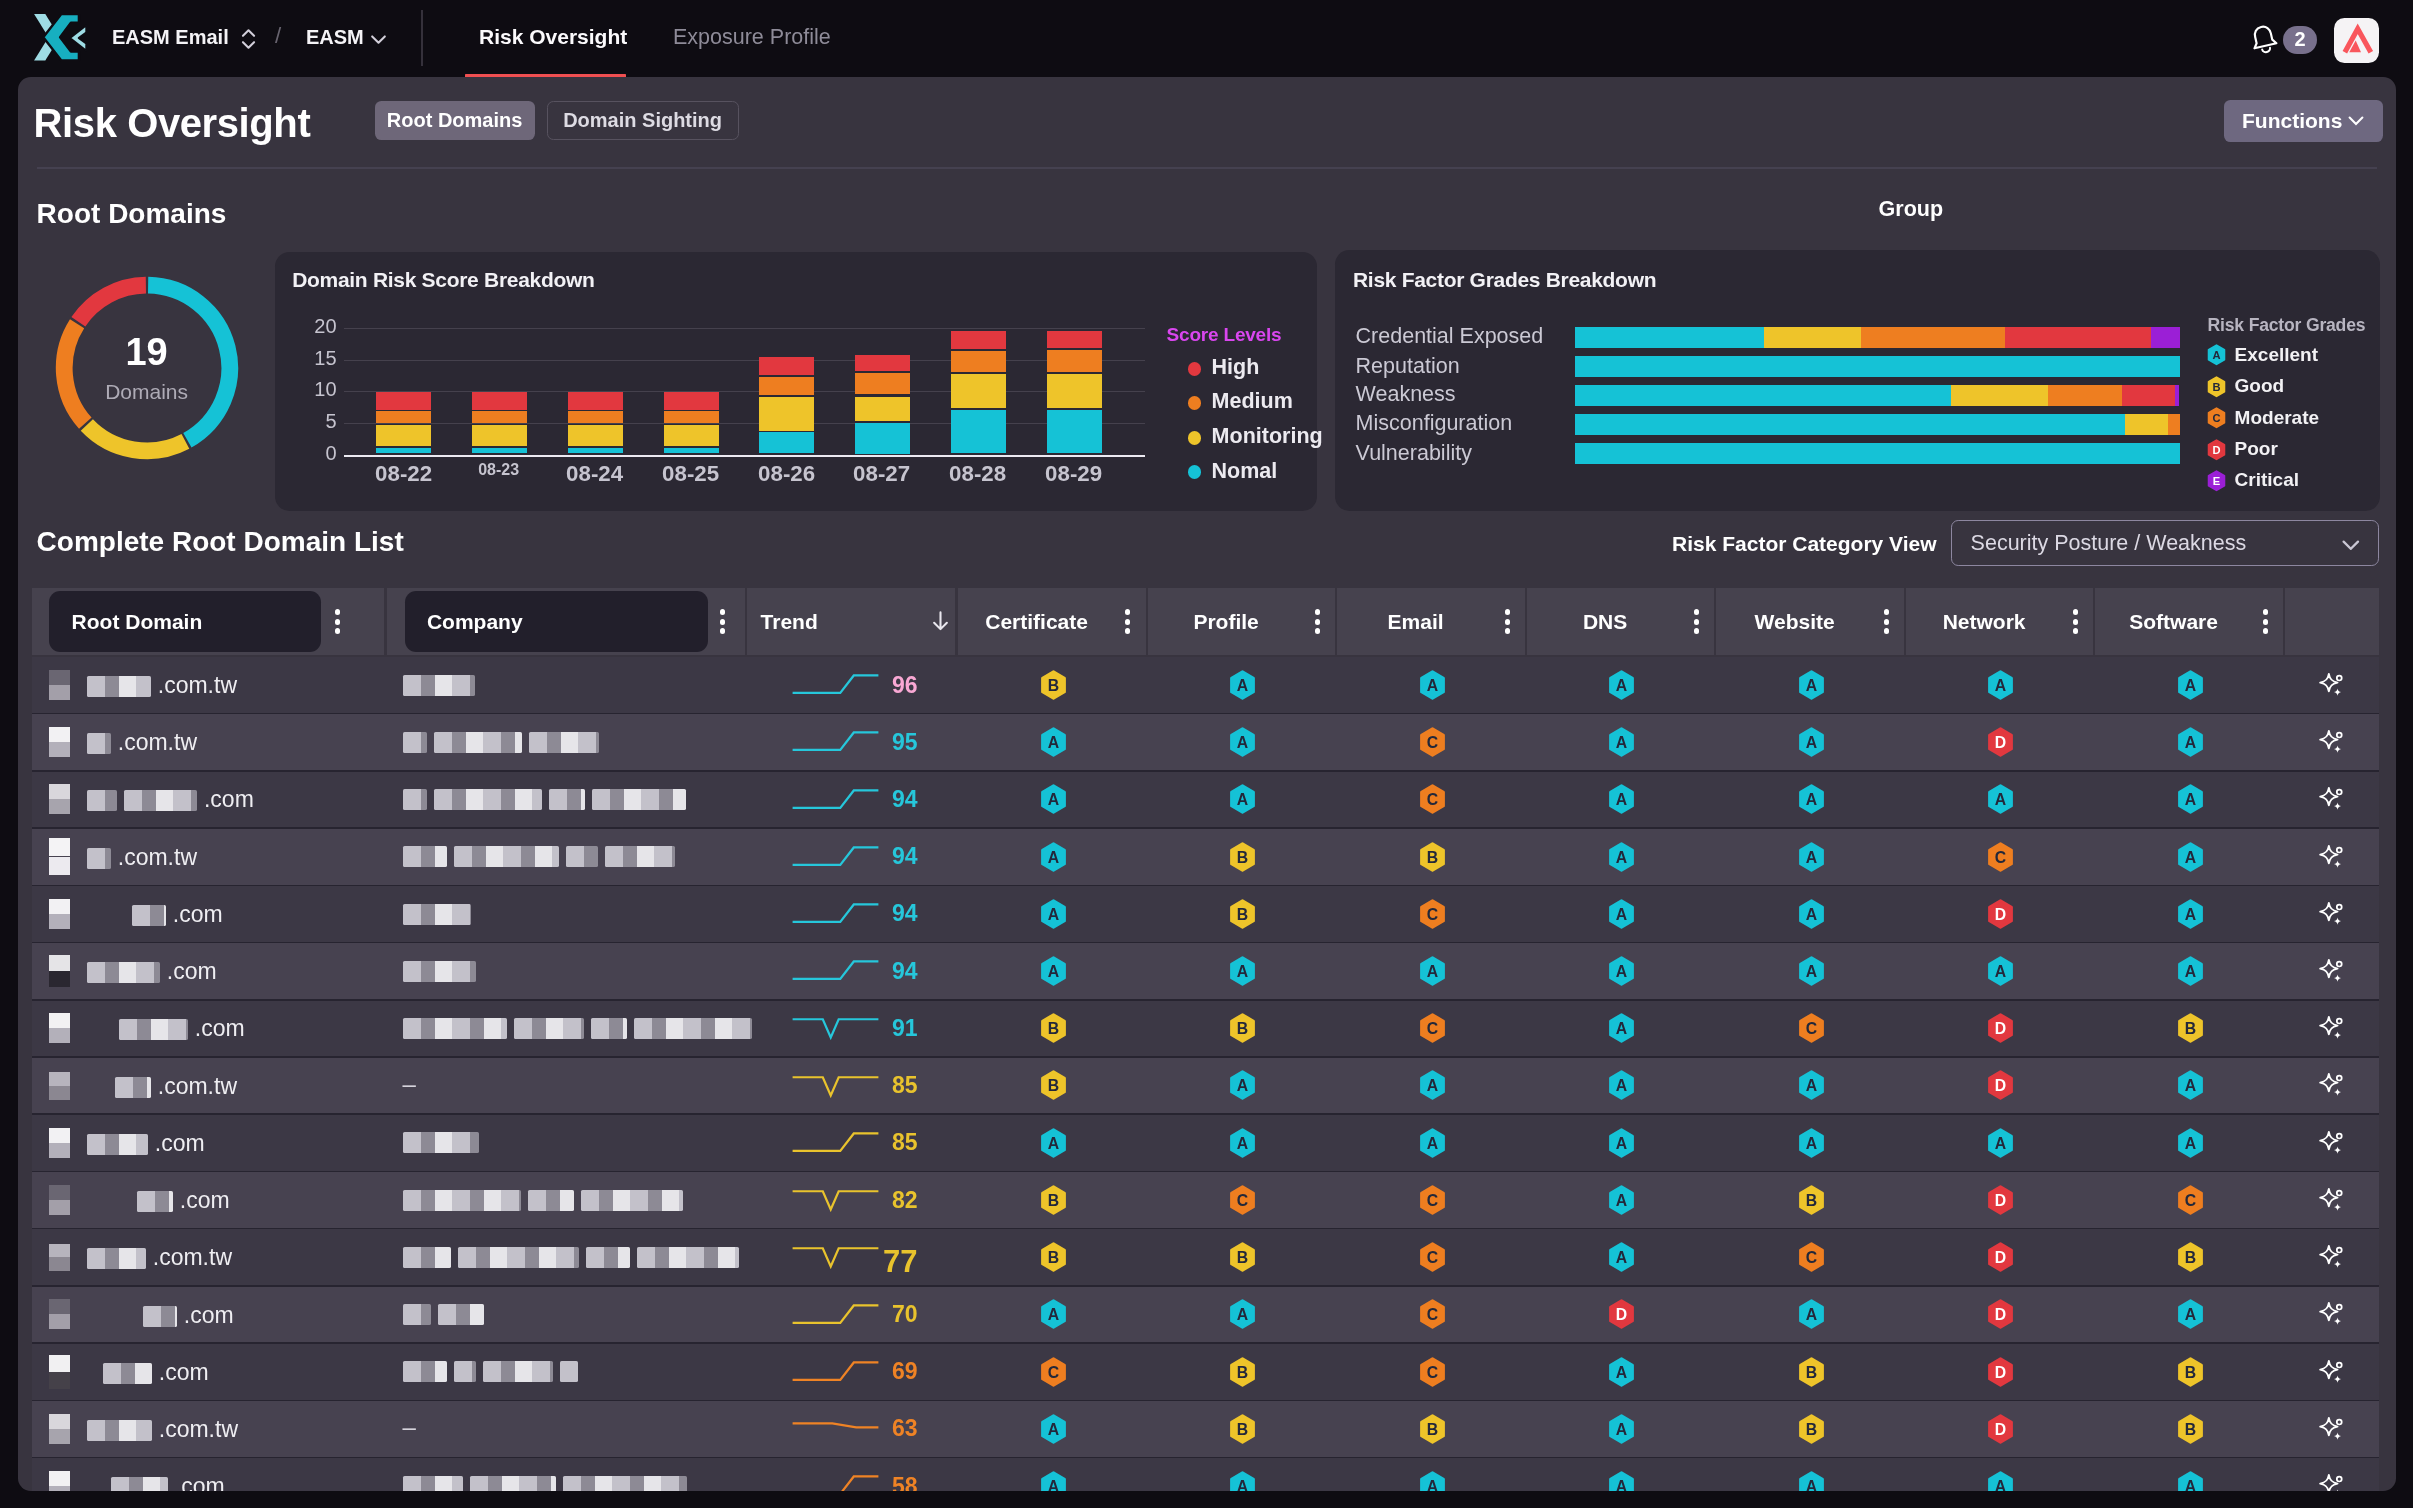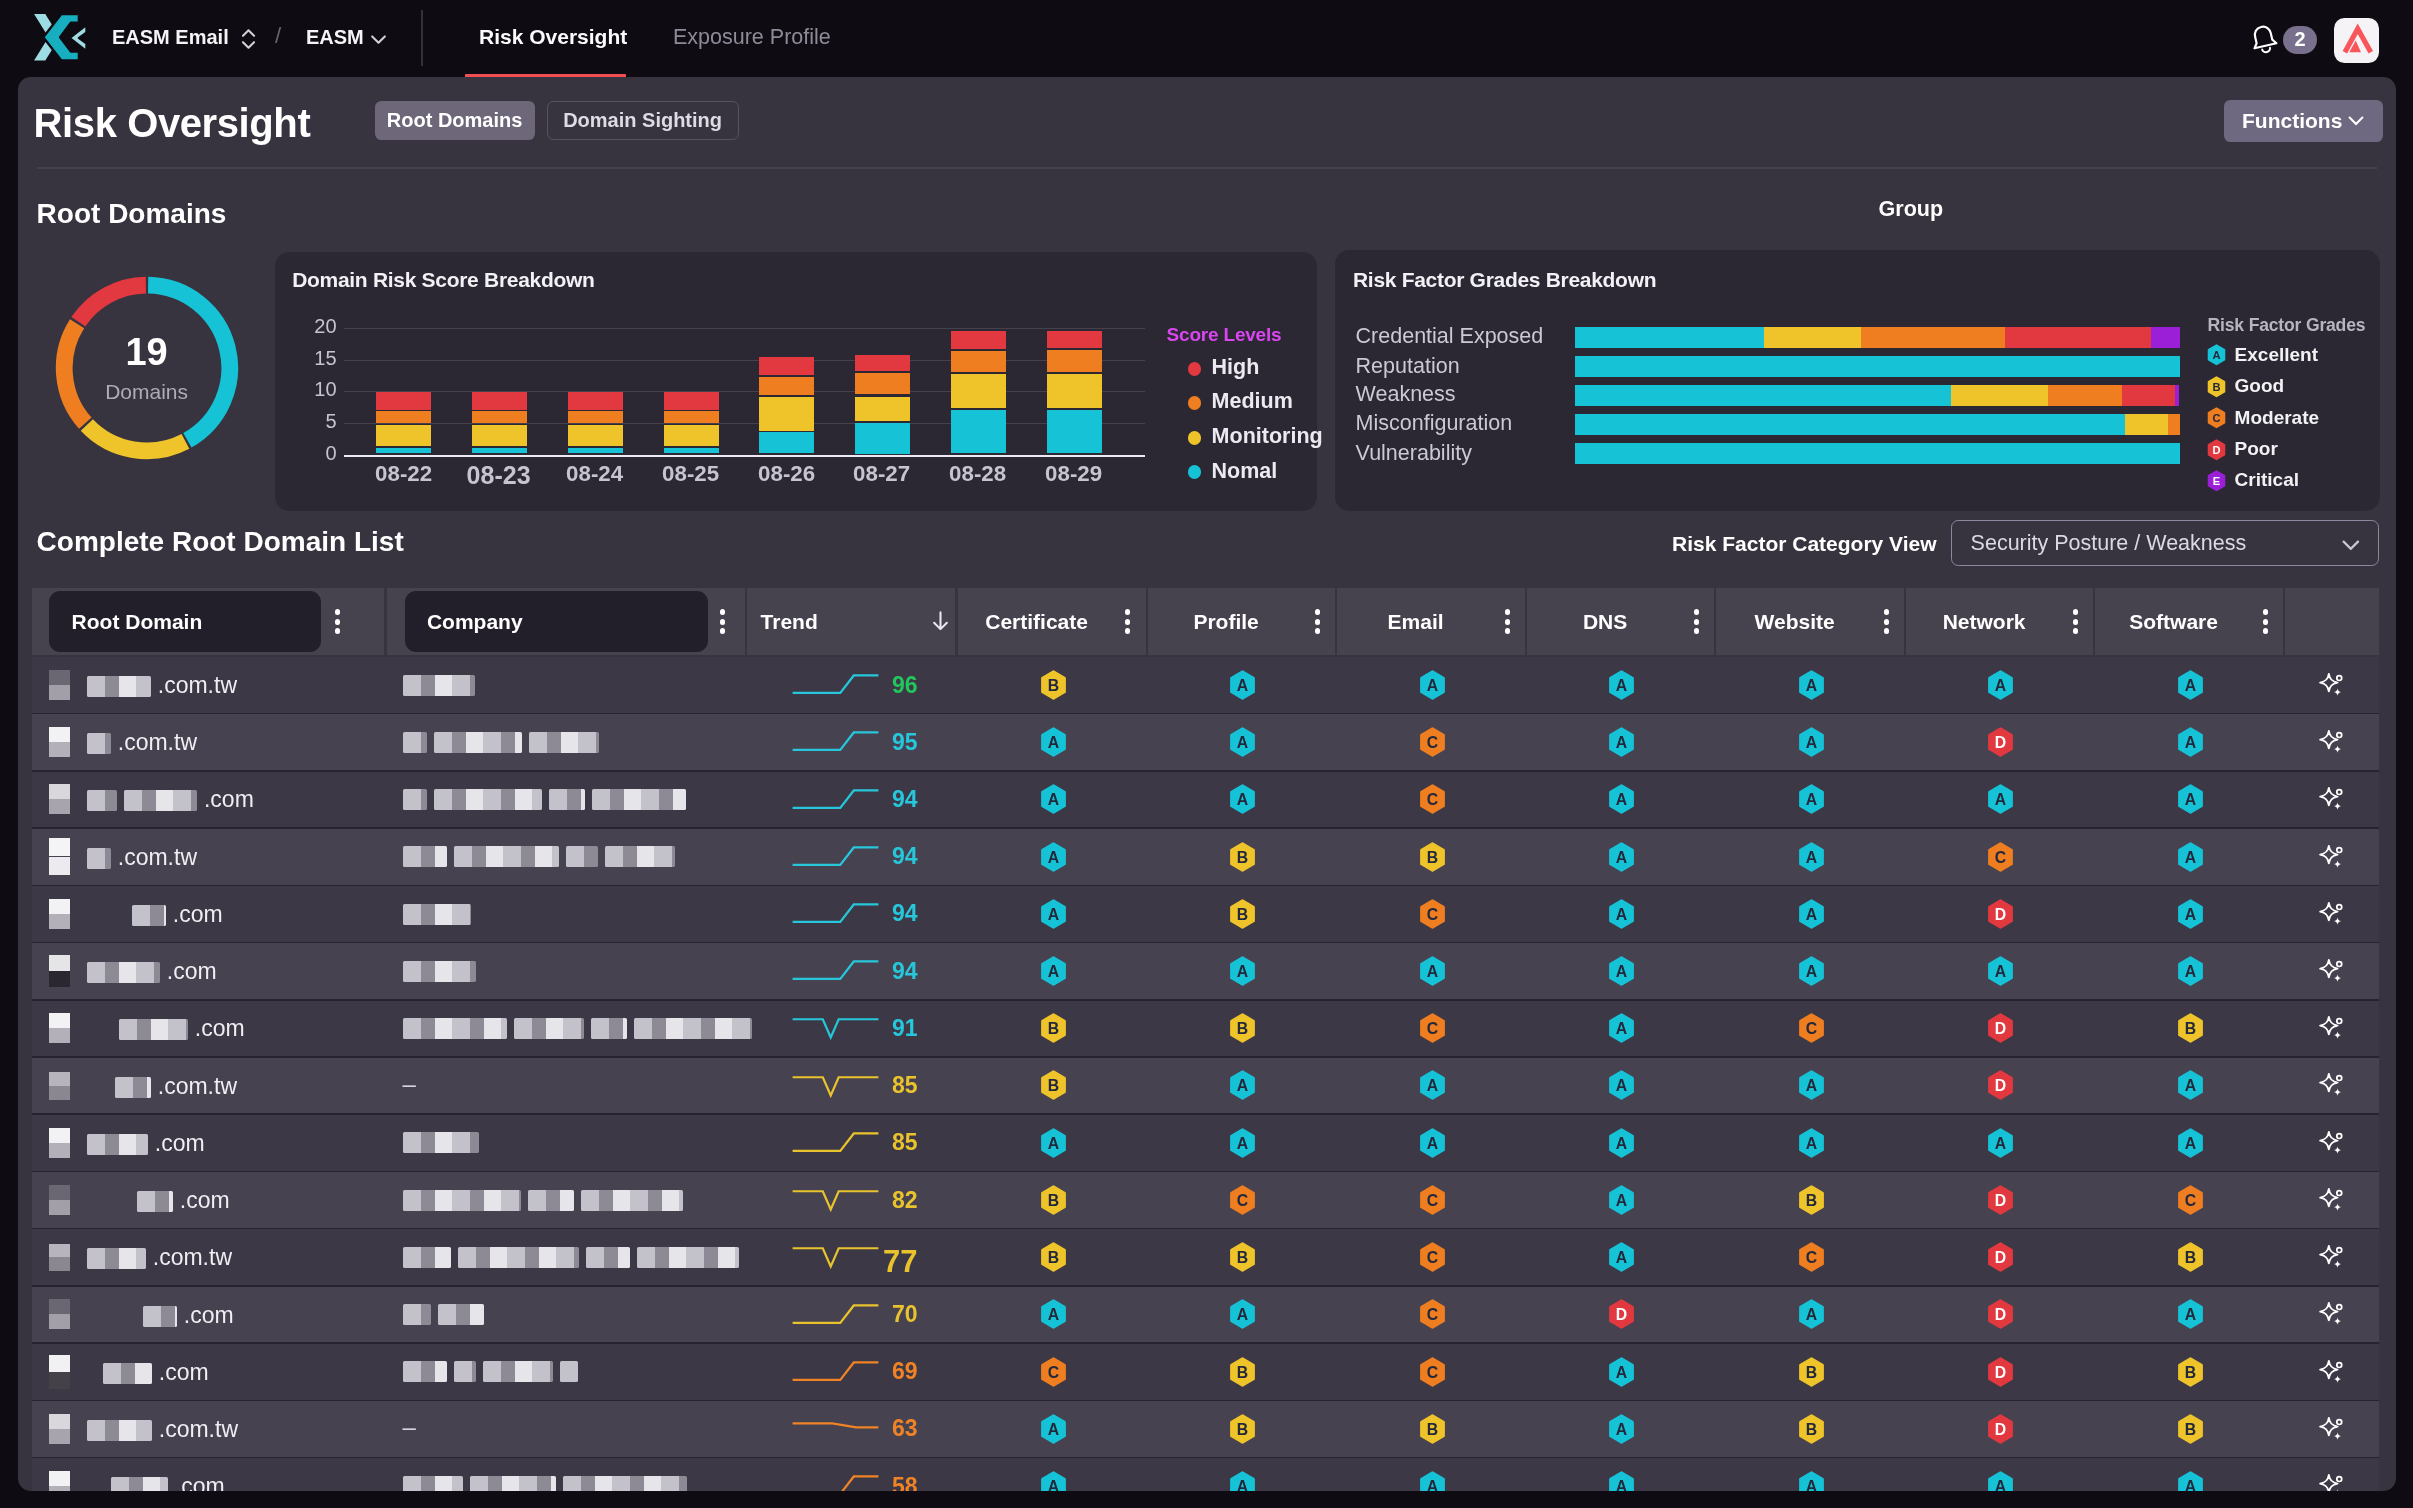--- a/index.html
+++ b/index.html
@@ -75,21 +75,21 @@
       <div class="abs" style="left:8px;top:190px;width:54px;text-align:right;font-size:20px;color:#c6c4cf">0</div>
       <div class="abs" style="left:101px;top:196px;width:55px;height:5.1px;background:#15c2d6"></div>
       <div class="abs" style="left:101px;top:173px;width:55px;height:21px;background:#eec42a"></div>
       <div class="abs" style="left:101px;top:159px;width:55px;height:11.5px;background:#ee7e20"></div>
       <div class="abs" style="left:101px;top:140px;width:55px;height:18px;background:#e2383f"></div>
       <div class="abs" style="left:81px;top:209px;width:96px;text-align:center;font-size:22.3px;font-weight:600;color:#c6c4cf">08-22</div>
       <div class="abs" style="left:197px;top:196px;width:55px;height:5.1px;background:#15c2d6"></div>
       <div class="abs" style="left:197px;top:173px;width:55px;height:21px;background:#eec42a"></div>
       <div class="abs" style="left:197px;top:159px;width:55px;height:11.5px;background:#ee7e20"></div>
       <div class="abs" style="left:197px;top:140px;width:55px;height:18px;background:#e2383f"></div>
-      <div class="abs" style="left:176px;top:209px;width:96px;text-align:center;font-size:25px;font-weight:600;color:#c6c4cf">08-23</div>
+      <div class="abs" style="left:176px;top:209px;width:96px;text-align:center;font-size:16px;font-weight:600;color:#c6c4cf">08-23</div>
       <div class="abs" style="left:293px;top:196px;width:55px;height:5.1px;background:#15c2d6"></div>
       <div class="abs" style="left:293px;top:173px;width:55px;height:21px;background:#eec42a"></div>
       <div class="abs" style="left:293px;top:159px;width:55px;height:11.5px;background:#ee7e20"></div>
       <div class="abs" style="left:293px;top:140px;width:55px;height:18px;background:#e2383f"></div>
       <div class="abs" style="left:272px;top:209px;width:96px;text-align:center;font-size:22.3px;font-weight:600;color:#c6c4cf">08-24</div>
       <div class="abs" style="left:389px;top:196px;width:55px;height:5.1px;background:#15c2d6"></div>
       <div class="abs" style="left:389px;top:173px;width:55px;height:21px;background:#eec42a"></div>
       <div class="abs" style="left:389px;top:159px;width:55px;height:11.5px;background:#ee7e20"></div>
       <div class="abs" style="left:389px;top:140px;width:55px;height:18px;background:#e2383f"></div>
       <div class="abs" style="left:368px;top:209px;width:96px;text-align:center;font-size:22.3px;font-weight:600;color:#c6c4cf">08-25</div>
@@ -241,21 +241,21 @@
     <div class="abs" style="left:31px;top:593px;width:21px;height:15px;background:#6a6672"></div>
     <div class="abs" style="left:31px;top:608px;width:21px;height:15px;background:#a39fa9"></div>
     <div class="abs" style="left:69px;top:592px;height:32px;display:flex;align-items:center;font-size:23px;font-weight:500;color:#efeef2;white-space:nowrap">
       <span><div style="display:inline-block;vertical-align:middle;height:21px;width:64px;margin-right:7.2px;border-radius:1.6px;filter:blur(0.6px);background:repeating-linear-gradient(90deg,#c3c1ca 0 17.6px,#8d8a95 17.6px 32px,#e6e5e9 32px 49px)"></div></span>
       <span>.com.tw</span>
     </div>
     <div class="abs" style="left:385px;top:598px;white-space:nowrap"><div style="display:inline-block;vertical-align:middle;height:21px;width:72px;margin-right:7.2px;border-radius:1.6px;filter:blur(0.6px);background:repeating-linear-gradient(90deg,#c3c1ca 0 17.6px,#8d8a95 17.6px 32px,#e6e5e9 32px 49px)"></div></div>
     <svg class="abs" style="left:773px;top:592px" width="89" height="32" viewBox="0 0 112 40" fill="none">
       <path d="M2,30 H62 L79,8 H110" stroke="#26c7db" stroke-width="2.8"></path>
     </svg>
-    <div class="abs" style="left:828px;top:595px;width:72px;text-align:right;font-size:23px;font-weight:600;color:#22c55e">96</div>
+    <div class="abs" style="left:828px;top:595px;width:72px;text-align:right;font-size:23px;font-weight:600;color:#f9a8d4">96</div>
     <svg class="abs" style="left:1022px;top:593px" width="27" height="30" viewBox="0 0 34 38">
       <path d="M17,2 L31,10.2 V27.8 L17,36 L3,27.8 V10.2 Z" fill="#eec42a" stroke="#eec42a" stroke-width="3.4" stroke-linejoin="round"></path>
       <text x="17" y="26.5" text-anchor="middle" font-size="20" font-weight="bold" font-family="Liberation Sans" fill="#23283a">B</text>
     </svg>
     <svg class="abs" style="left:1211px;top:593px" width="27" height="30" viewBox="0 0 34 38">
       <path d="M17,2 L31,10.2 V27.8 L17,36 L3,27.8 V10.2 Z" fill="#15c2d6" stroke="#15c2d6" stroke-width="3.4" stroke-linejoin="round"></path>
       <text x="17" y="26.5" text-anchor="middle" font-size="20" font-weight="bold" font-family="Liberation Sans" fill="#23283a">A</text>
     </svg>
     <svg class="abs" style="left:1401px;top:593px" width="27" height="30" viewBox="0 0 34 38">
       <path d="M17,2 L31,10.2 V27.8 L17,36 L3,27.8 V10.2 Z" fill="#15c2d6" stroke="#15c2d6" stroke-width="3.4" stroke-linejoin="round"></path>

